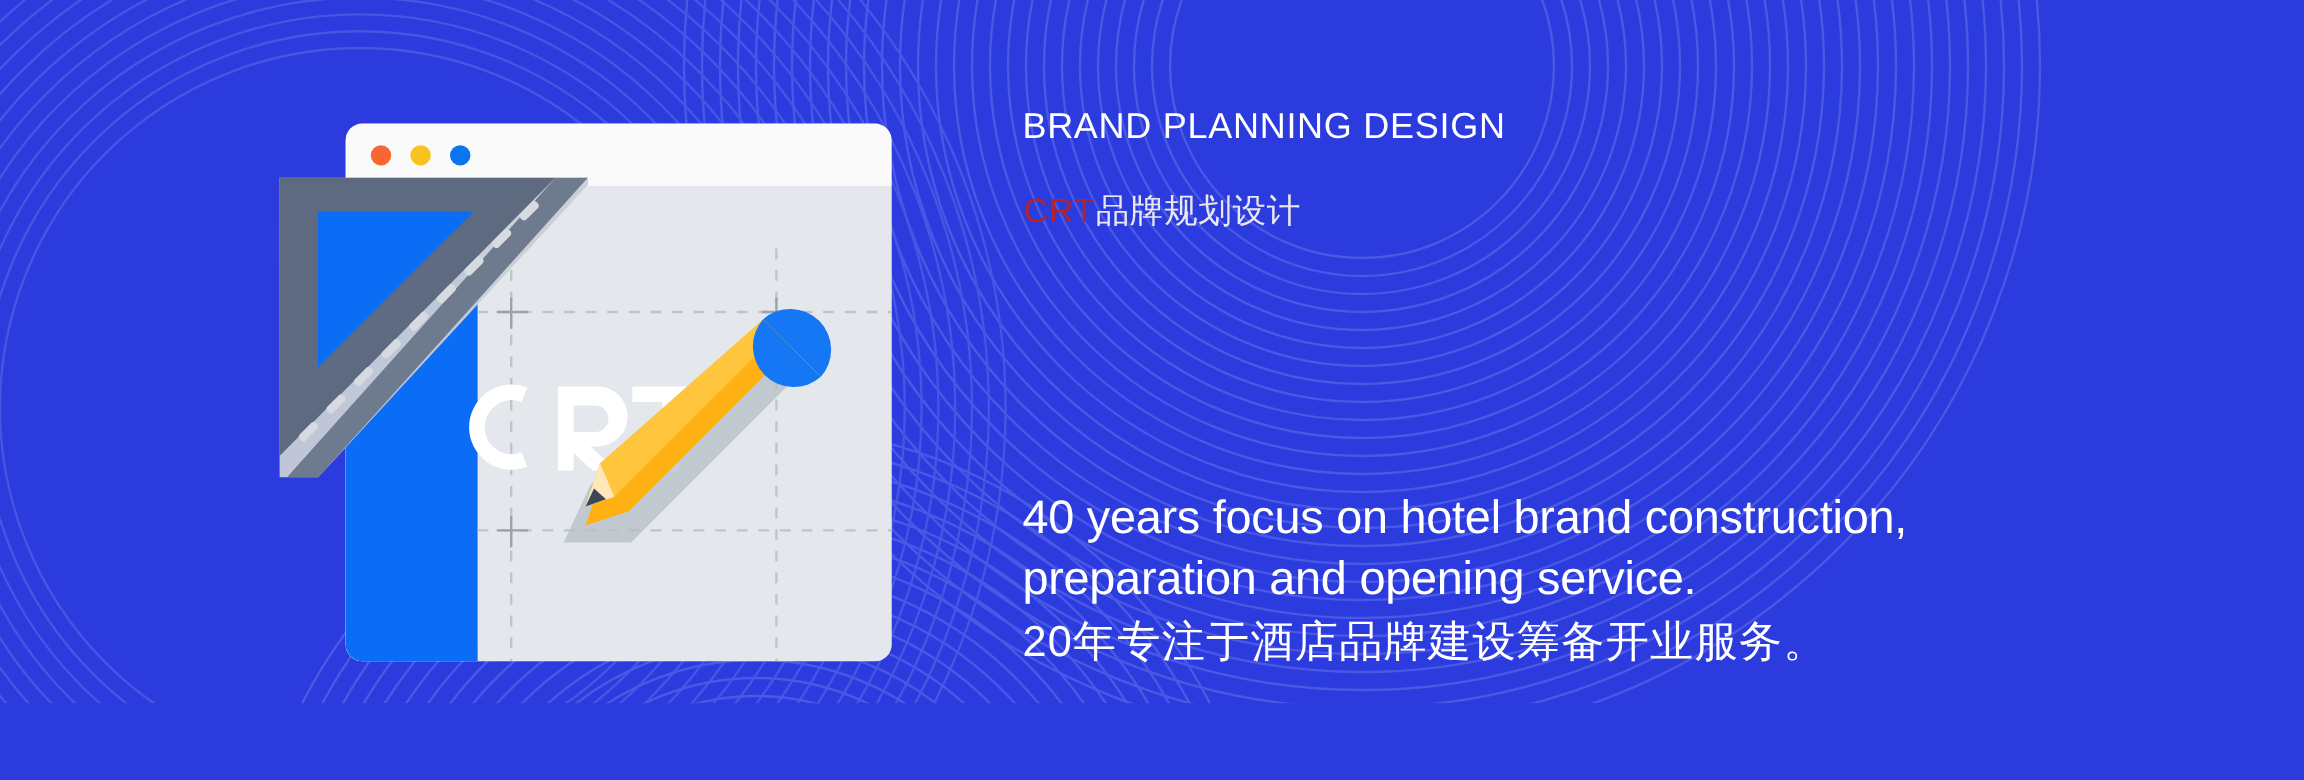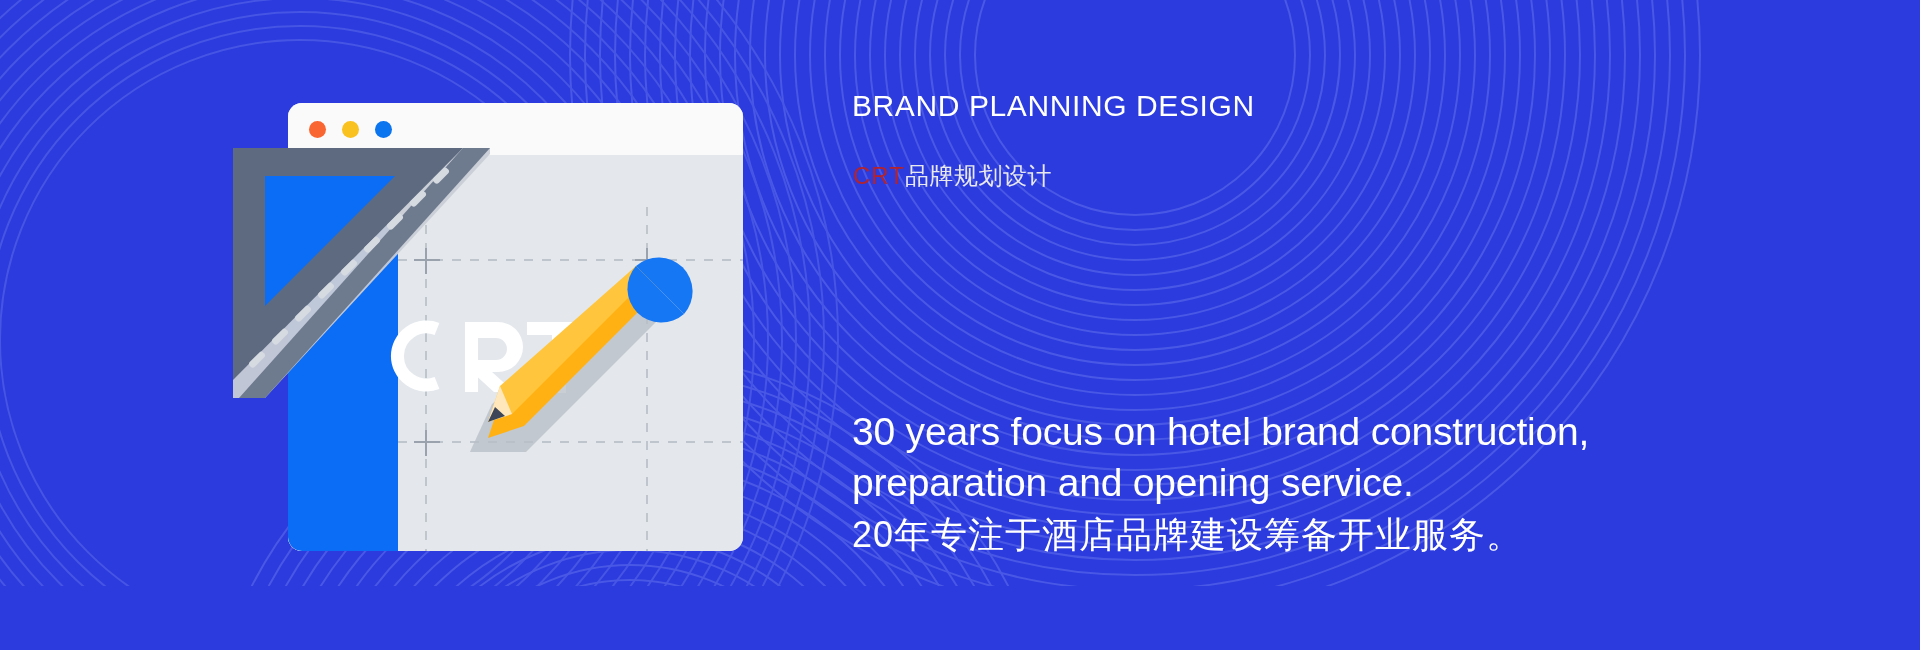--- a/index.html
+++ b/index.html
@@ -121,21 +121,21 @@
     width:560px;
     color:#ffffff;
     font-size:30px;
     line-height:35px;
     letter-spacing:.6px;
     font-weight:400;
   }
   .kicker-cn{
     position:absolute;
     left:1px; top:164px;
-    font-size:24px;
+    font-size:28px;
     line-height:24px;
     color:#e8e8ee;
     letter-spacing:.5px;
     white-space:nowrap;
   }
   .kicker-cn .crt-red{ color:#b4232c; letter-spacing:1px; }
 
   .headline{
     position:absolute;
     left:0; top:406px;
@@ -336,19 +336,19 @@
   </div>
 
   <div id="copy">
 
     <div class="kicker">BRAND PLANNING DESIGN</div>
 
     <div class="kicker-cn">
       <span class="crt-red">CRT</span><span>品牌规划设计</span>
     </div>
 
-    <div class="headline">30 years focus on hotel brand construction, preparation and opening service.</div>
+    <div class="headline">40 years focus on hotel brand construction, preparation and opening service.</div>
 
     <div class="headline-cn">20年专注于酒店品牌建设筹备开业服务。</div>
 
   </div>
 
 </div>
 
 </body></html>

